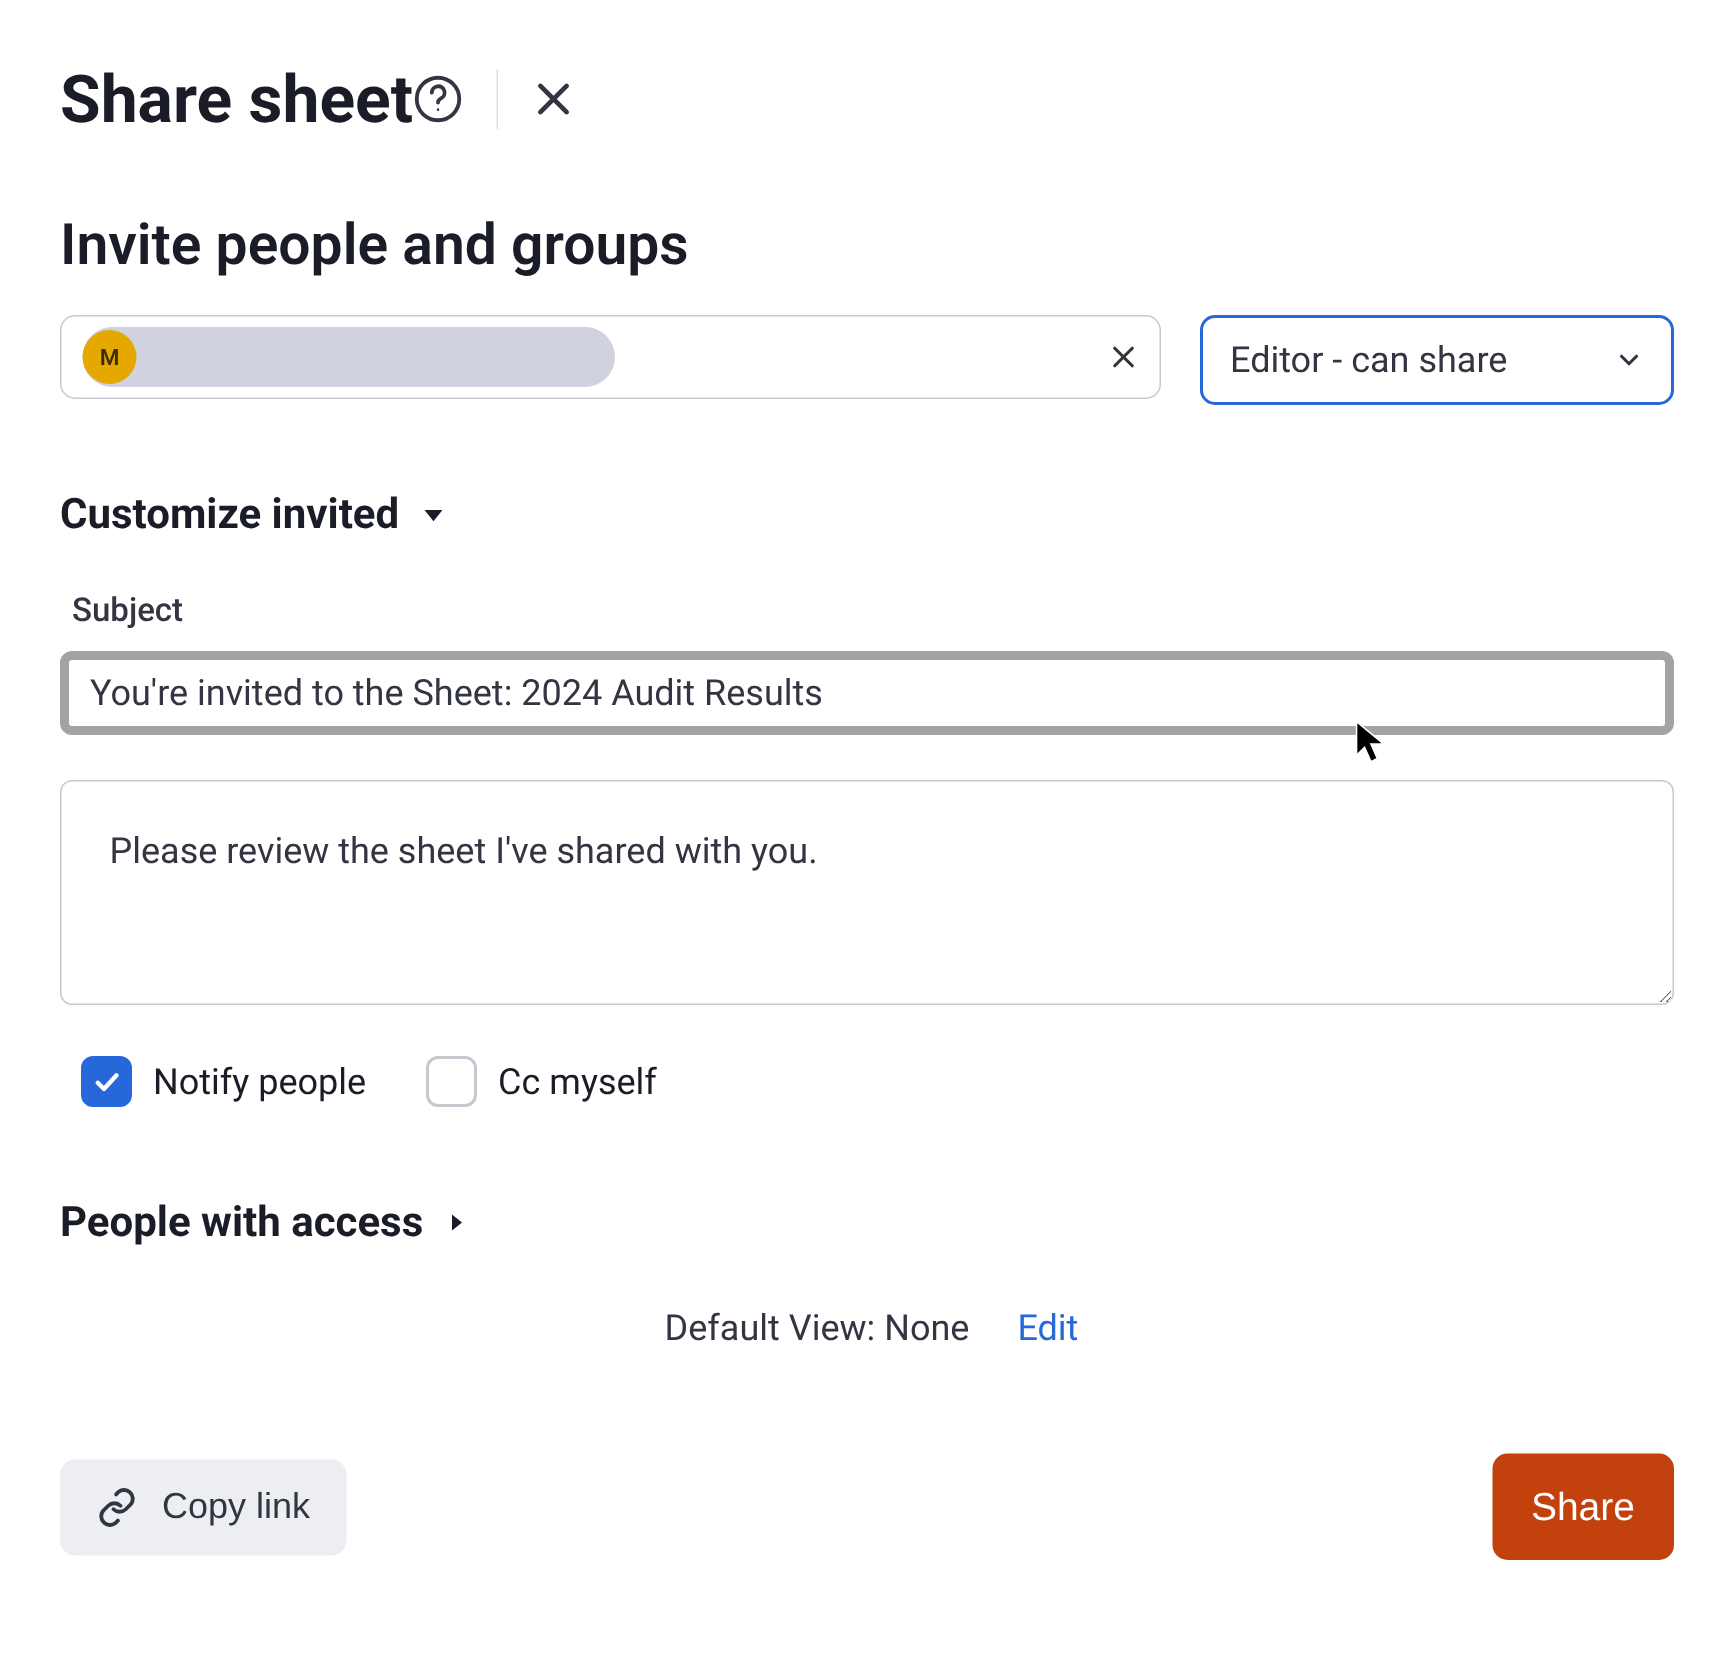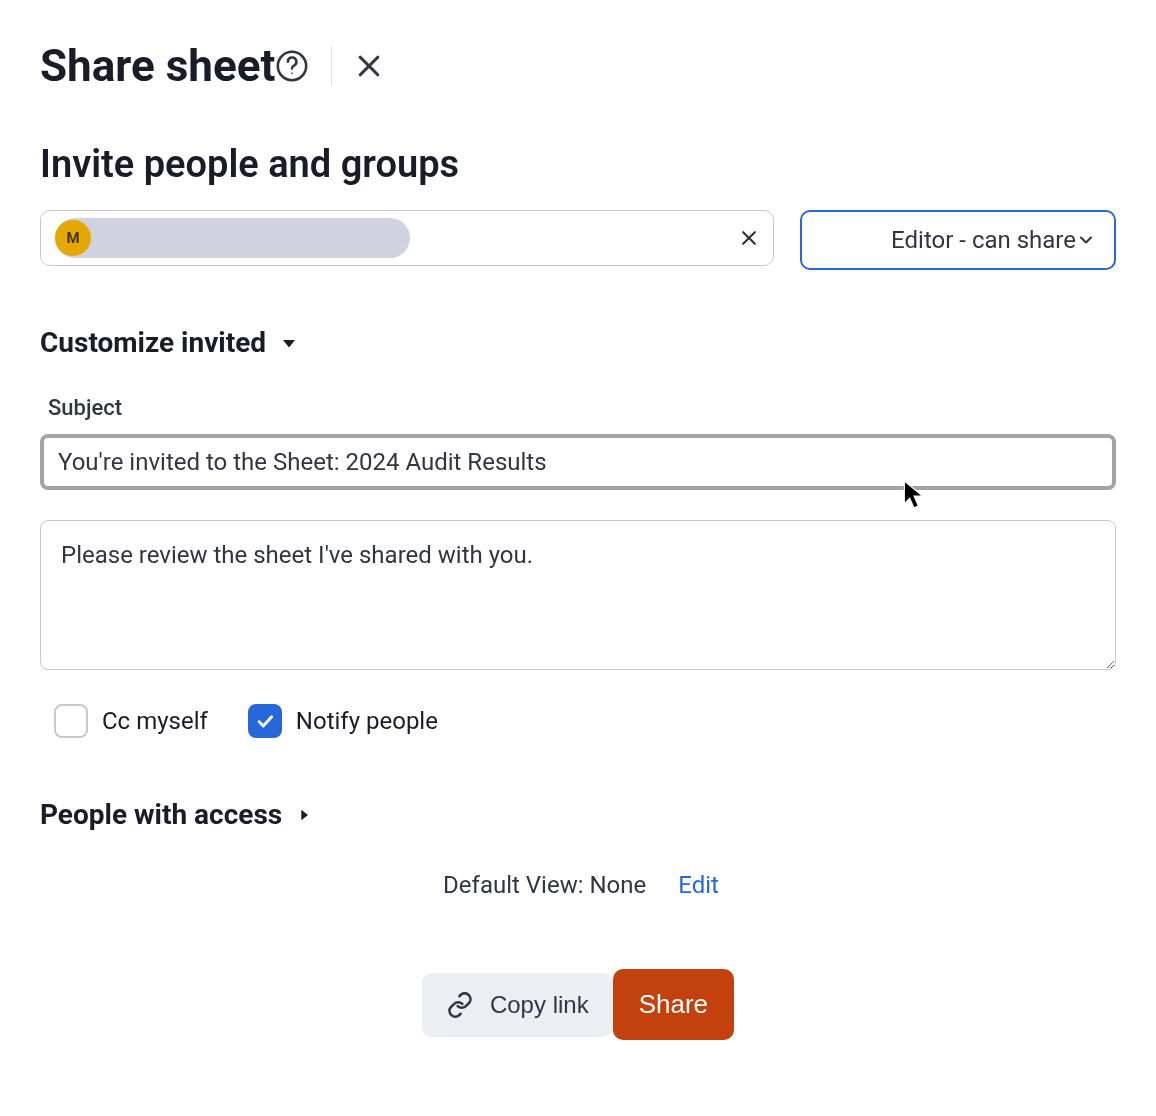--- a/index.html
+++ b/index.html
@@ -100,21 +100,21 @@
     align-items: center;
   }
   .role-select {
     width: 316px;
     height: 60px;
     border: 2px solid #2668d9;
     border-radius: 10px;
     display: flex;
     align-items: center;
     padding: 0 18px;
-    justify-content: flex-end;
+    justify-content: space-between;
     cursor: pointer;
     font-size: 24px;
     color: #333642;
   }
   .collapsible {
     display: flex;
     align-items: center;
     gap: 14px;
     font-size: 28px;
     font-weight: 700;
@@ -125,34 +125,34 @@
   .subject-label {
     font-size: 22px;
     font-weight: 500;
     color: #333642;
     margin-bottom: 14px;
     margin-left: 8px;
   }
   .text-input {
     width: 100%;
     height: 56px;
-    border: 4px solid #a3a3a3;
+    border: 6px solid #a3a3a3;
     border-radius: 8px;
     padding: 0 14px;
     font-size: 24px;
     color: #333642;
     margin-bottom: 30px;
     font-family: inherit;
   }
   .textarea {
     width: 100%;
     height: 150px;
     border: 1px solid #c7c9d0;
     border-radius: 8px;
-    padding: 20px;
+    padding: 32px;
     font-size: 24px;
     color: #333642;
     font-family: inherit;
     resize: both;
     margin-bottom: 30px;
   }
   .checkbox-row {
     display: flex;
     gap: 40px;
     align-items: center;
@@ -201,21 +201,21 @@
     margin-bottom: 70px;
     margin-left: 6px;
     justify-content: center;
   }
   .edit-link {
     color: #2668d9;
     cursor: pointer;
   }
   .footer {
     display: flex;
-    justify-content: center;
+    justify-content: space-between;
     align-items: center;
   }
   .copy-btn {
     display: flex;
     align-items: center;
     gap: 16px;
     background: #eceef2;
     border: none;
     border-radius: 10px;
     padding: 18px 24px;
@@ -299,30 +299,30 @@
     <path d="M4 8 L20 8 L12 18 Z"></path>
   </svg>
 </div>
 
 <div class="subject-label">Subject</div>
 <input class="text-input" value="You're invited to the Sheet: 2024 Audit Results" style="">
 <textarea class="textarea" style="">Please review the sheet I've shared with you.</textarea>
 
 <div class="checkbox-row">
   <label class="checkbox-item">
-    <span class="cbox"></span>
-    <span class="cbox-label">Cc myself</span>
-  </label>
-  <label class="checkbox-item">
     <span class="cbox checked">
       <svg width="20" height="20" viewBox="0 0 24 24" fill="none" stroke="#fff" stroke-width="3.5" stroke-linecap="round" stroke-linejoin="round">
         <polyline points="5 13 10 18 20 7"></polyline>
       </svg>
     </span>
     <span class="cbox-label">Notify people</span>
+  </label>
+  <label class="checkbox-item">
+    <span class="cbox"></span>
+    <span class="cbox-label">Cc myself</span>
   </label>
 </div>
 
 
 <div class="people-row">
   <span>People with access</span>
   <svg width="16" height="16" viewBox="0 0 24 24" fill="currentColor">
     <path d="M8 4 L8 20 L18 12 Z"></path>
   </svg>
 </div>

